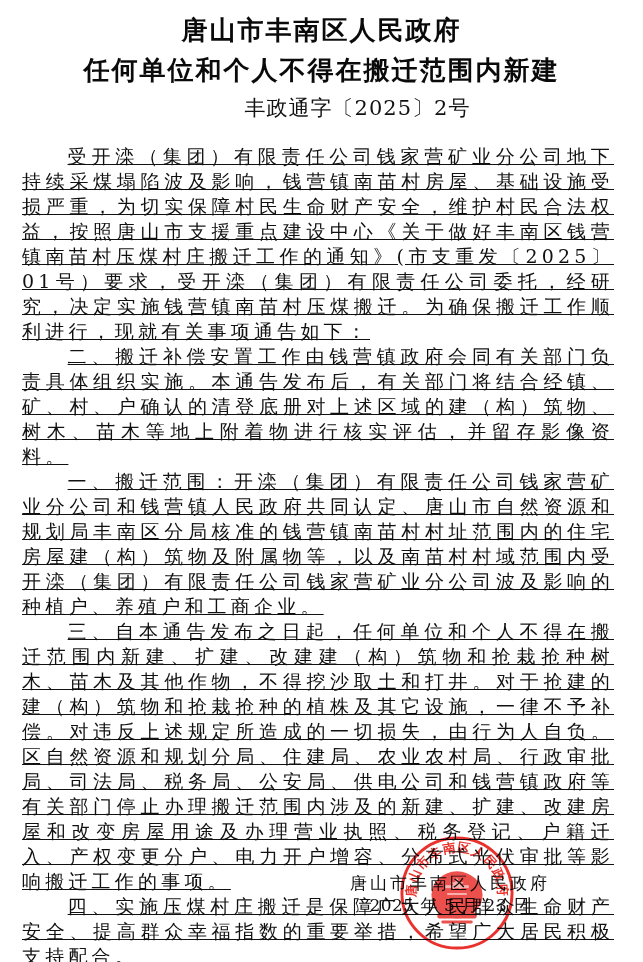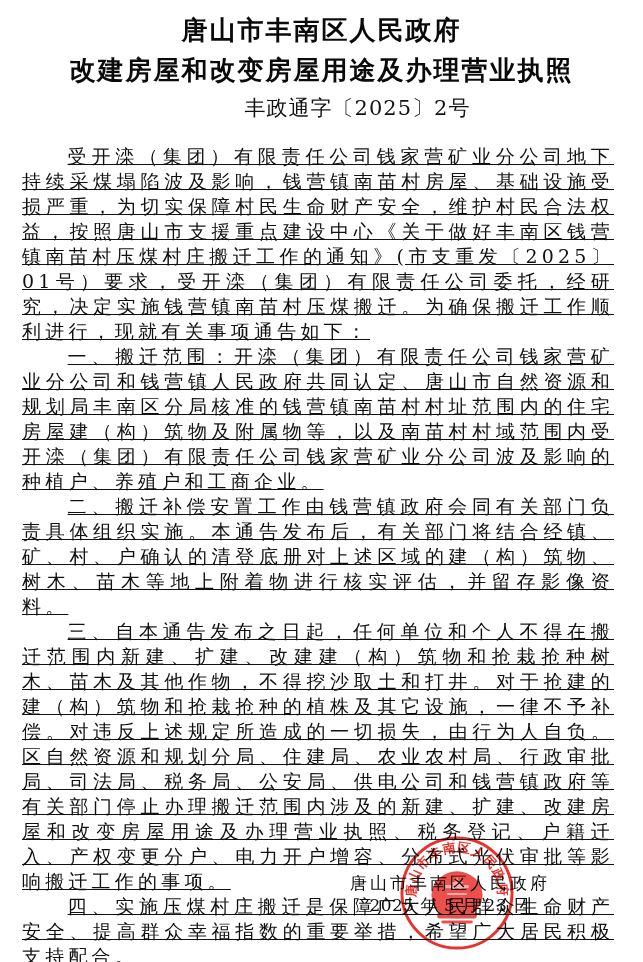--- a/index.html
+++ b/index.html
@@ -20,27 +20,27 @@
           font-size: 17px; line-height: 22px; color: #111; z-index: 1; }
   .sign .org { letter-spacing: 3px; }
   .sign .date { letter-spacing: 0.5px; }
   .seal { position: absolute; left: 398px; top: 834px; width: 118px; height: 118px;
           z-index: 2; mix-blend-mode: multiply; opacity: 0.92; }
 </style>
 </head>
 <body>
 
 <div class="title t1">唐山市丰南区人民政府</div>
-<div class="title t2">改建房屋和改变房屋用途及办理营业执照</div>
+<div class="title t2">任何单位和个人不得在搬迁范围内新建</div>
 <div class="docno">丰政通字〔2025〕2号</div>
 
 <div class="body">
   <p>受开滦（集团）有限责任公司钱家营矿业分公司地下持续采煤塌陷波及影响，钱营镇南苗村房屋、基础设施受损严重，为切实保障村民生命财产安全，维护村民合法权益，按照唐山市支援重点建设中心《关于做好丰南区钱营镇南苗村压煤村庄搬迁工作的通知》(市支重发〔2025〕01号）要求，受开滦（集团）有限责任公司委托，经研究，决定实施钱营镇南苗村压煤搬迁。为确保搬迁工作顺利进行，现就有关事项通告如下：</p>
+  <p>二、搬迁补偿安置工作由钱营镇政府会同有关部门负责具体组织实施。本通告发布后，有关部门将结合经镇、矿、村、户确认的清登底册对上述区域的建（构）筑物、树木、苗木等地上附着物进行核实评估，并留存影像资料。</p>
   <p>一、搬迁范围：开滦（集团）有限责任公司钱家营矿业分公司和钱营镇人民政府共同认定、唐山市自然资源和规划局丰南区分局核准的钱营镇南苗村村址范围内的住宅房屋建（构）筑物及附属物等，以及南苗村村域范围内受开滦（集团）有限责任公司钱家营矿业分公司波及影响的种植户、养殖户和工商企业。</p>
-  <p>二、搬迁补偿安置工作由钱营镇政府会同有关部门负责具体组织实施。本通告发布后，有关部门将结合经镇、矿、村、户确认的清登底册对上述区域的建（构）筑物、树木、苗木等地上附着物进行核实评估，并留存影像资料。</p>
   <p>三、自本通告发布之日起，任何单位和个人不得在搬迁范围内新建、扩建、改建建（构）筑物和抢栽抢种树木、苗木及其他作物，不得挖沙取土和打井。对于抢建的建（构）筑物和抢栽抢种的植株及其它设施，一律不予补偿。对违反上述规定所造成的一切损失，由行为人自负。区自然资源和规划分局、住建局、农业农村局、行政审批局、司法局、税务局、公安局、供电公司和钱营镇政府等有关部门停止办理搬迁范围内涉及的新建、扩建、改建房屋和改变房屋用途及办理营业执照、税务登记、户籍迁入、产权变更分户、电力开户增容、分布式光伏审批等影响搬迁工作的事项。</p>
   <p>四、实施压煤村庄搬迁是保障广大人民群众生命财产安全、提高群众幸福指数的重要举措，希望广大居民积极支持配合。</p>
 
 </div>
 
 <div class="sign">
   <div class="org">唐山市丰南区人民政府</div>
   <div class="date">2025 年 5 月 23 日</div>
 </div>
 

